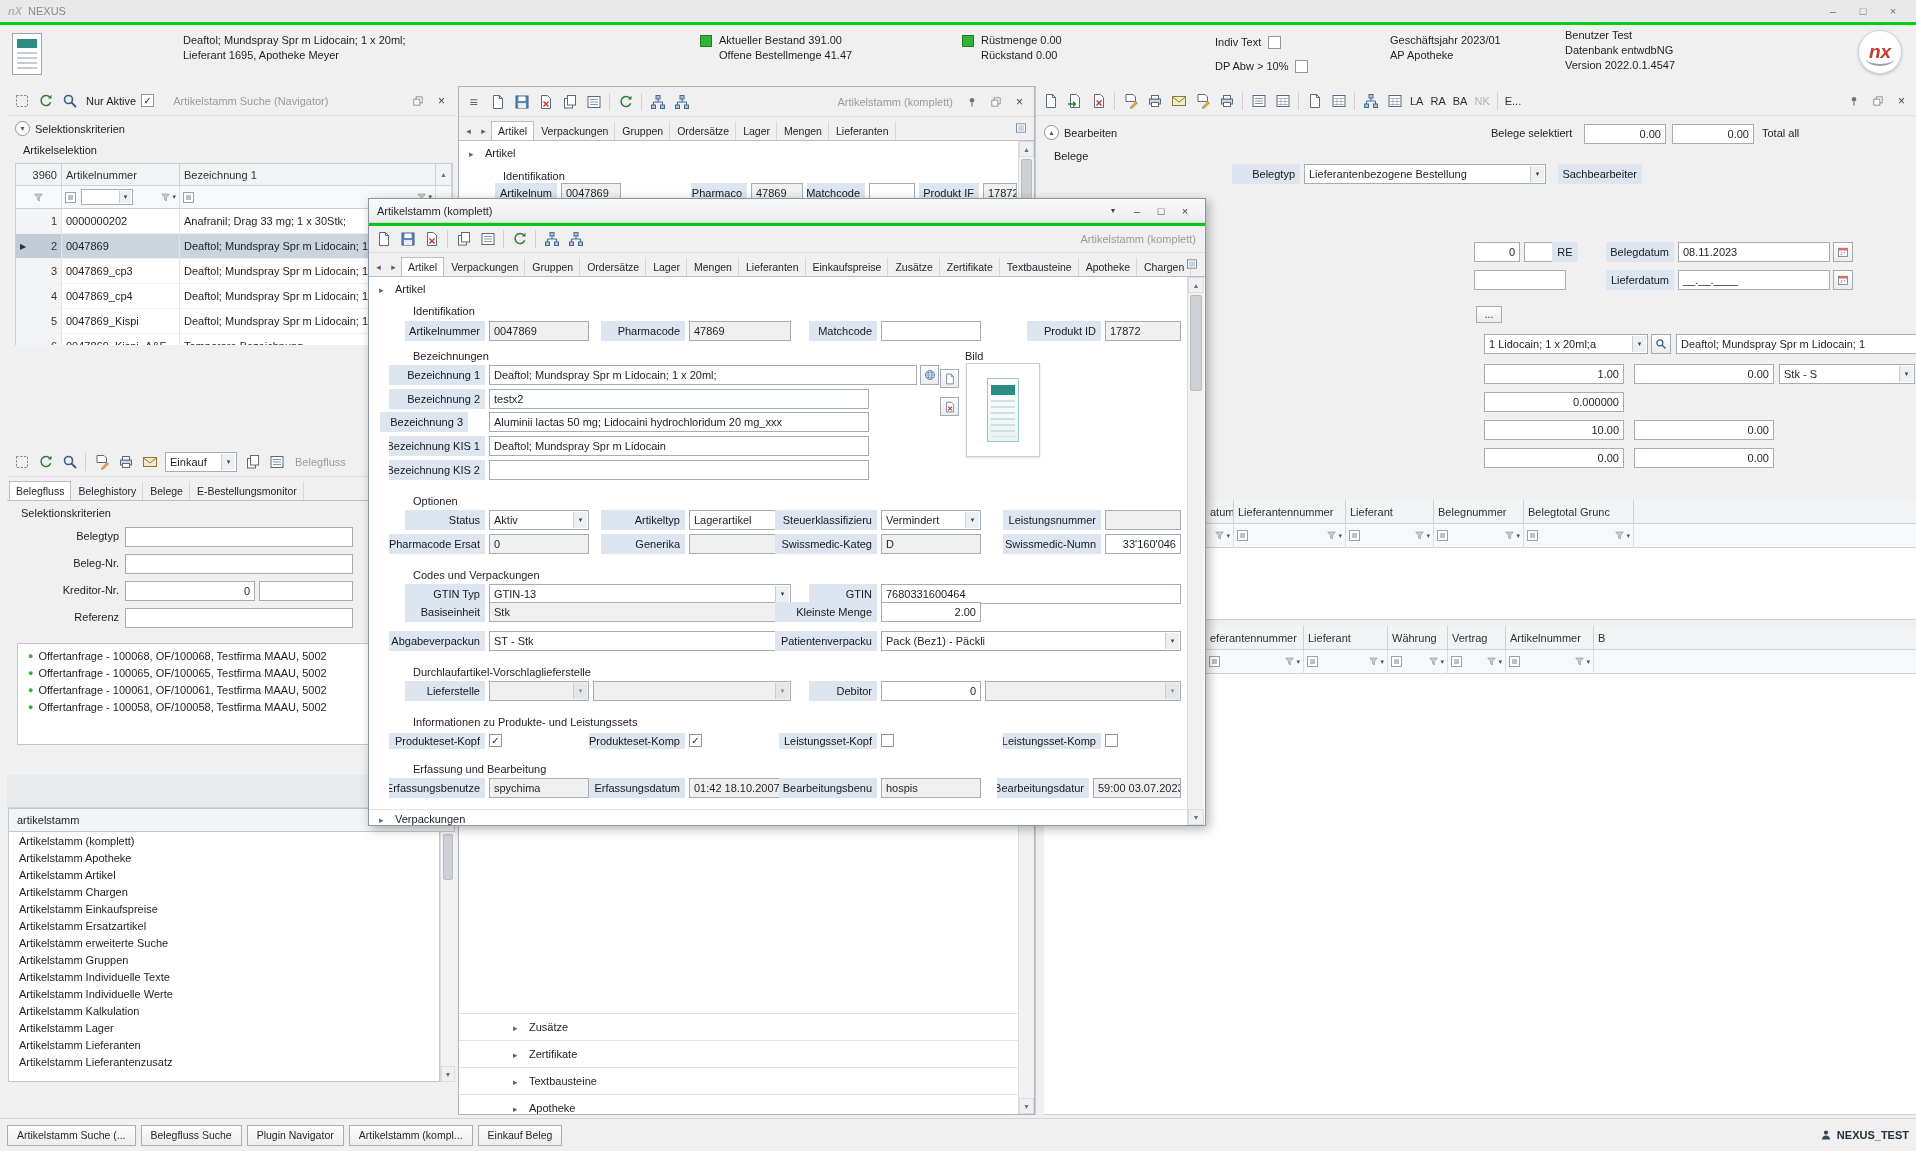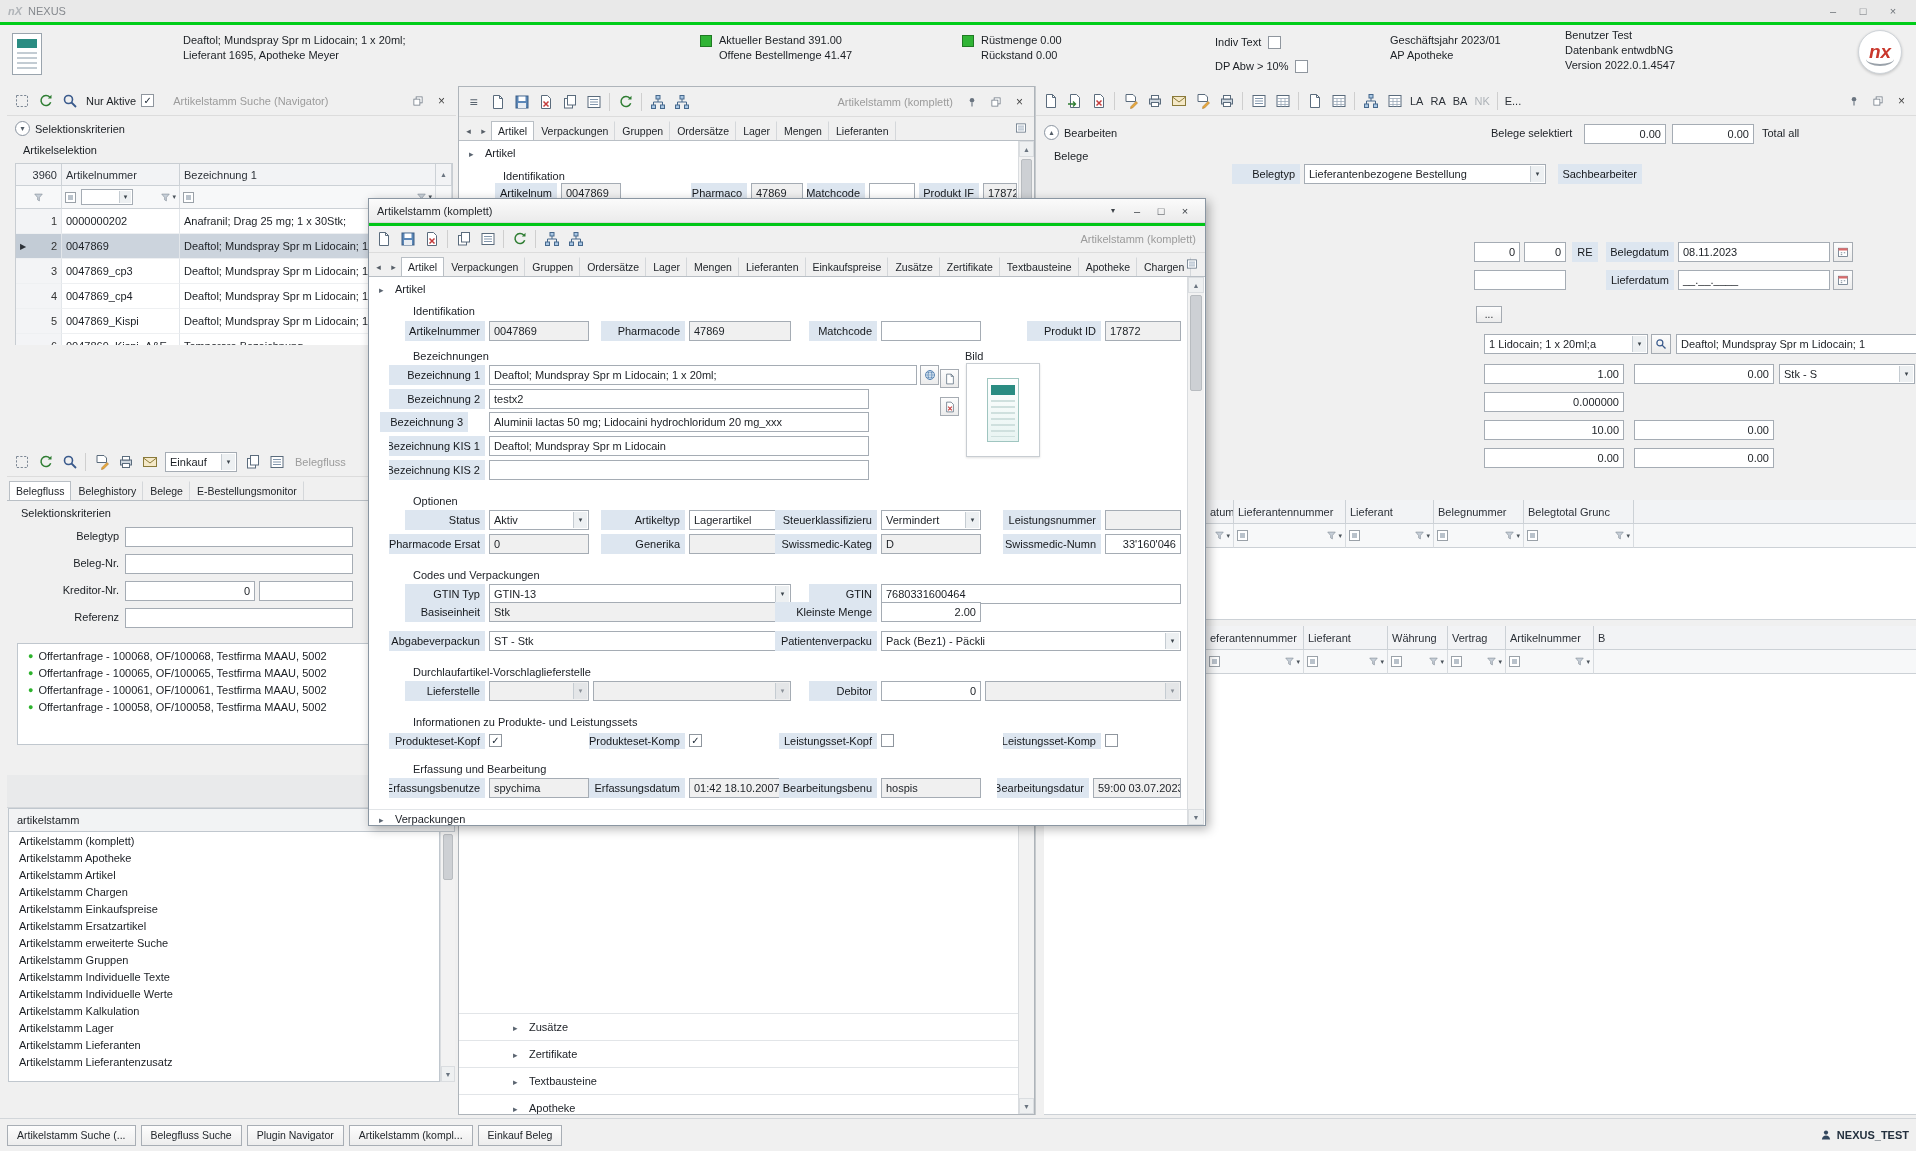--- a/index.html
+++ b/index.html
@@ -443,21 +443,21 @@
       <span class="L" style="left:196px;width:68px">Belegtyp</span>
       <div class="F C" style="left:268px;width:242px">
           <span>Lieferantenbezogene Bestellung</span>
           <span class="dd"></span>
         </div>
       <span class="L" style="left:522px;width:84px">Sachbearbeiter</span>
     </div>
     <div class="abs" style="left:0;top:156px;width:881px;height:20px">
       <span class="F num" style="left:438px;width:46px">0</span>
       <span class="F num" style="left:488px;width:42px">0</span>
-      <span class="L" style="left:536px;width:26px;justify-content:center">RE</span>
+      <span class="L" style="left:516px;width:26px;justify-content:center">RE</span>
       <span class="L" style="left:570px;width:68px">Belegdatum</span>
       <span class="F" style="left:642px;width:152px">08.11.2023</span>
       <span class="btn" style="left:797px;top:0;width:20px;height:20px">
           <svg class="ic12">
             <use href="#i-cal"></use>
           </svg>
         </span>
     </div>
     <div class="abs" style="left:0;top:184px;width:881px;height:20px">
       <span class="F" style="left:438px;width:92px"></span>
@@ -683,21 +683,21 @@
               <svg class="ic12" style="width:11px;height:11px">
                 <use href="#i-funnel"></use>
               </svg>
             </span>
           </span>
         <span class="fr" style="width:16px"></span>
       </div>
       <div class="nrow">
         <span class="ncell nnum" style="width:46px">1</span>
         <span class="ncell" style="width:118px">0000000202</span>
-        <span class="ncell" style="flex:1">Anafranil; Drag 25 mg; 1 x 30Stk;</span>
+        <span class="ncell" style="flex:1">Anafranil; Drag 33 mg; 1 x 30Stk;</span>
       </div>
       <div class="nrow sel">
         <span class="ncell nnum" style="width:46px;justify-content:space-between">
             <span style="font-size:8px;color:#2c3138">▶</span>
             <span>2</span>
           </span>
         <span class="ncell" style="width:118px">0047869</span>
         <span class="ncell" style="flex:1">Deaftol; Mundspray Spr m Lidocain; 1 x 2</span>
       </div>
       <div class="nrow">

